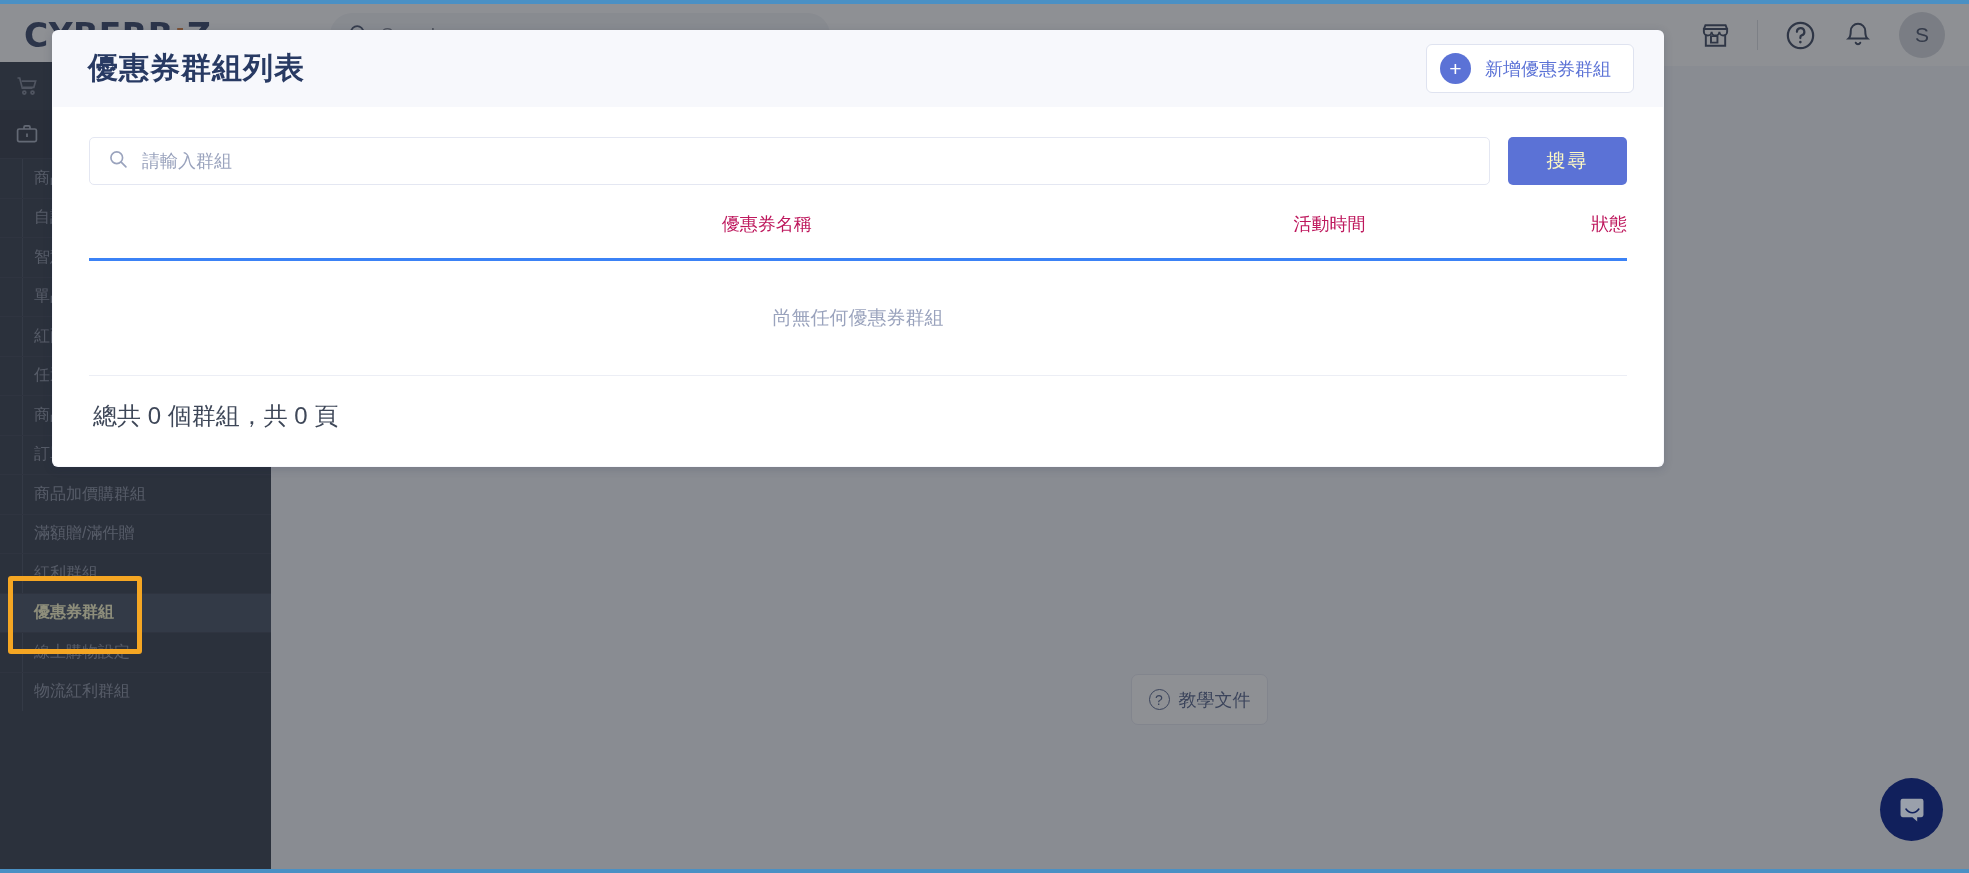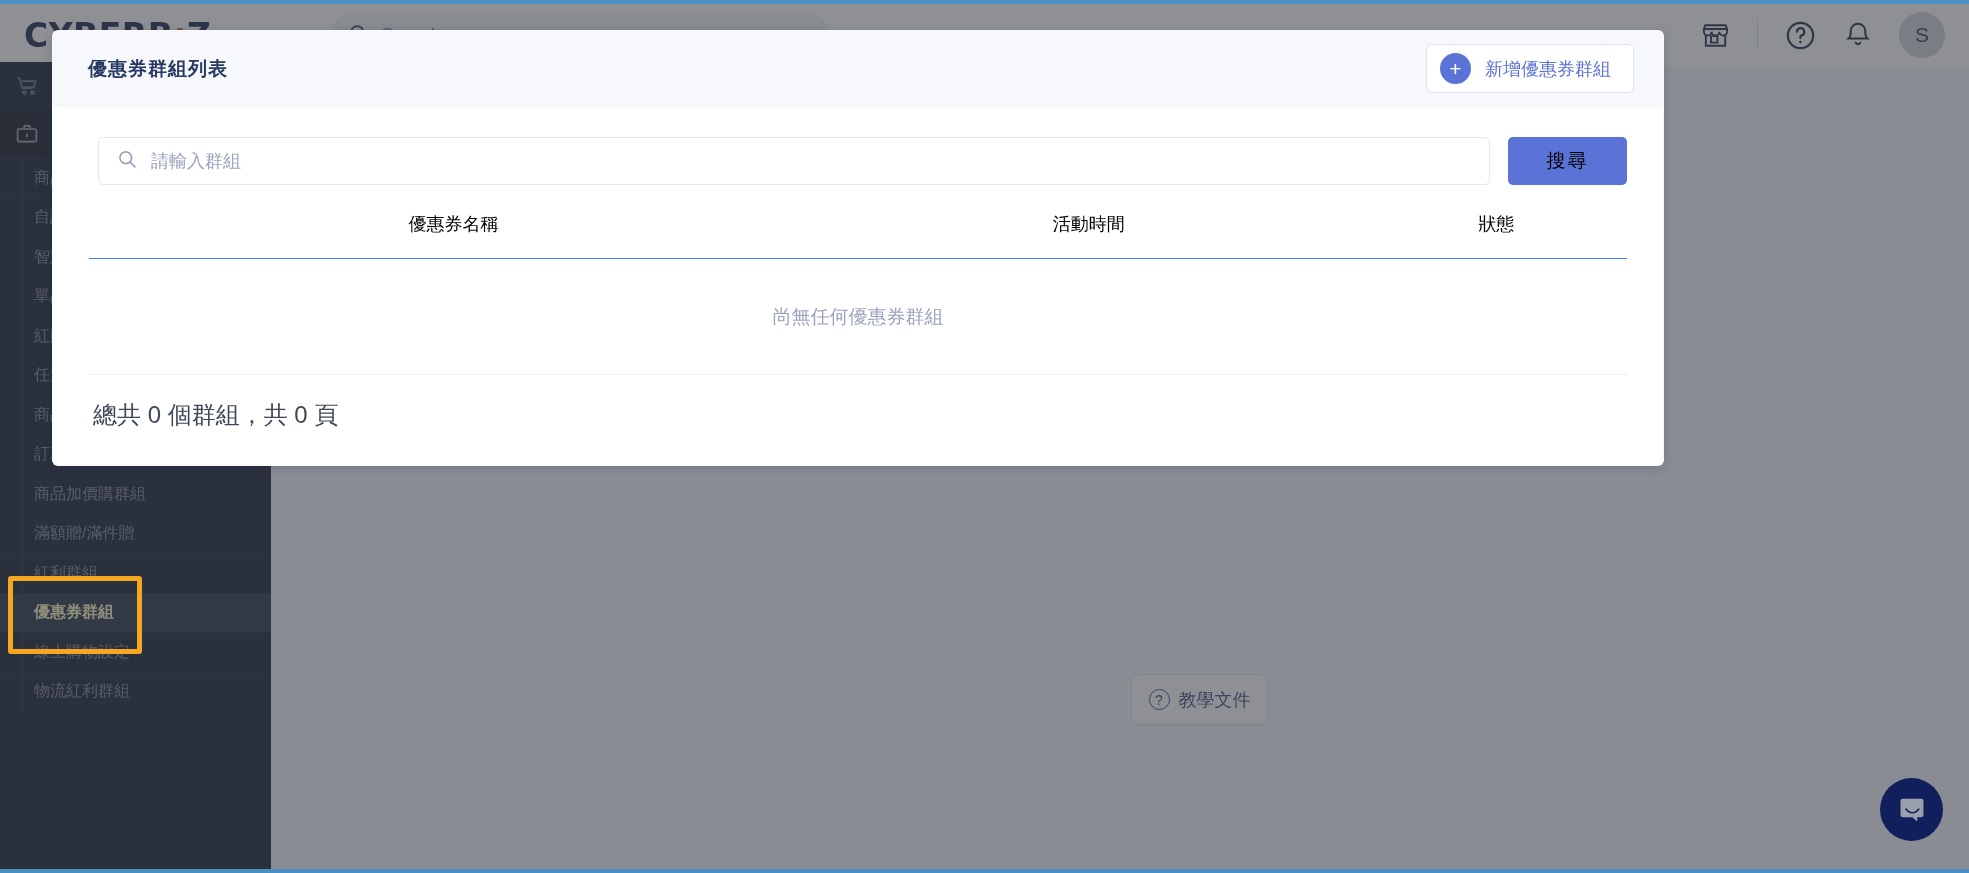--- a/index.html
+++ b/index.html
@@ -177,21 +177,21 @@
     z-index: 70;
     padding: 0;
   }
   .card-head {
     height: 77px;
     display: flex;
     align-items: center;
     padding: 0 30px 0 36px;
   }
   .card-title {
-    font-size: 19px;
+    font-size: 30px;
     font-weight: 700;
     color: #283a63;
     letter-spacing: 1px;
   }
   .btn-add {
     margin-left: auto;
     height: 49px;
     min-width: 198px;
     background: #ffffff;
     border: 1px solid #dfe3f0;
@@ -216,56 +216,55 @@
   .card-body {
     background: #ffffff;
     margin: 0 1px 1px 1px;
     border-radius: 0 0 6px 6px;
     padding: 30px 36px 0 36px;
   }
   .search-row {
     display: flex;
     gap: 18px;
     align-items: center;
-    margin-left: 9px;
   }
   .sfield {
     flex: 1;
     height: 48px;
     border: 1px solid #e4e7f2;
     border-radius: 5px;
     display: flex;
     align-items: center;
     gap: 14px;
     padding: 0 18px;
     background: #fff;
     cursor: text;
   }
   .sfield .ph2 { font-size: 18px; color: #9aa3bd; }
   .btn-search {
     width: 119px;
     height: 48px;
     background: #5b72d6;
-    color: #000000;
+    color: #fef9c3;
     border: none;
     border-radius: 5px;
     font-size: 19px;
     font-family: inherit;
     cursor: pointer;
     letter-spacing: 2px;
   }
 
   .tbl { width: 100%; border-collapse: collapse; margin-top: 27px; }
   .tbl th {
-    text-align: center;
+    text-align: right;
     font-size: 18px;
     font-weight: 400;
-    color: #000000;
+    color: #be185d;
     padding: 0 0 22px 0;
-    border-bottom: 1px solid #3b82f6;
+    border-bottom: 3px solid #3b82f6;
   }
   .tbl th.c1 { width: 47%; padding-left: 6px; }
   .tbl th.c2 { width: 36%; margin-left: 16px; }
   .tbl th.c3 { width: 17%; }
   .empty-cell {
     text-align: center;
     font-size: 19px;
     color: #9aa3bd;
     height: 116px;
     vertical-align: middle;

